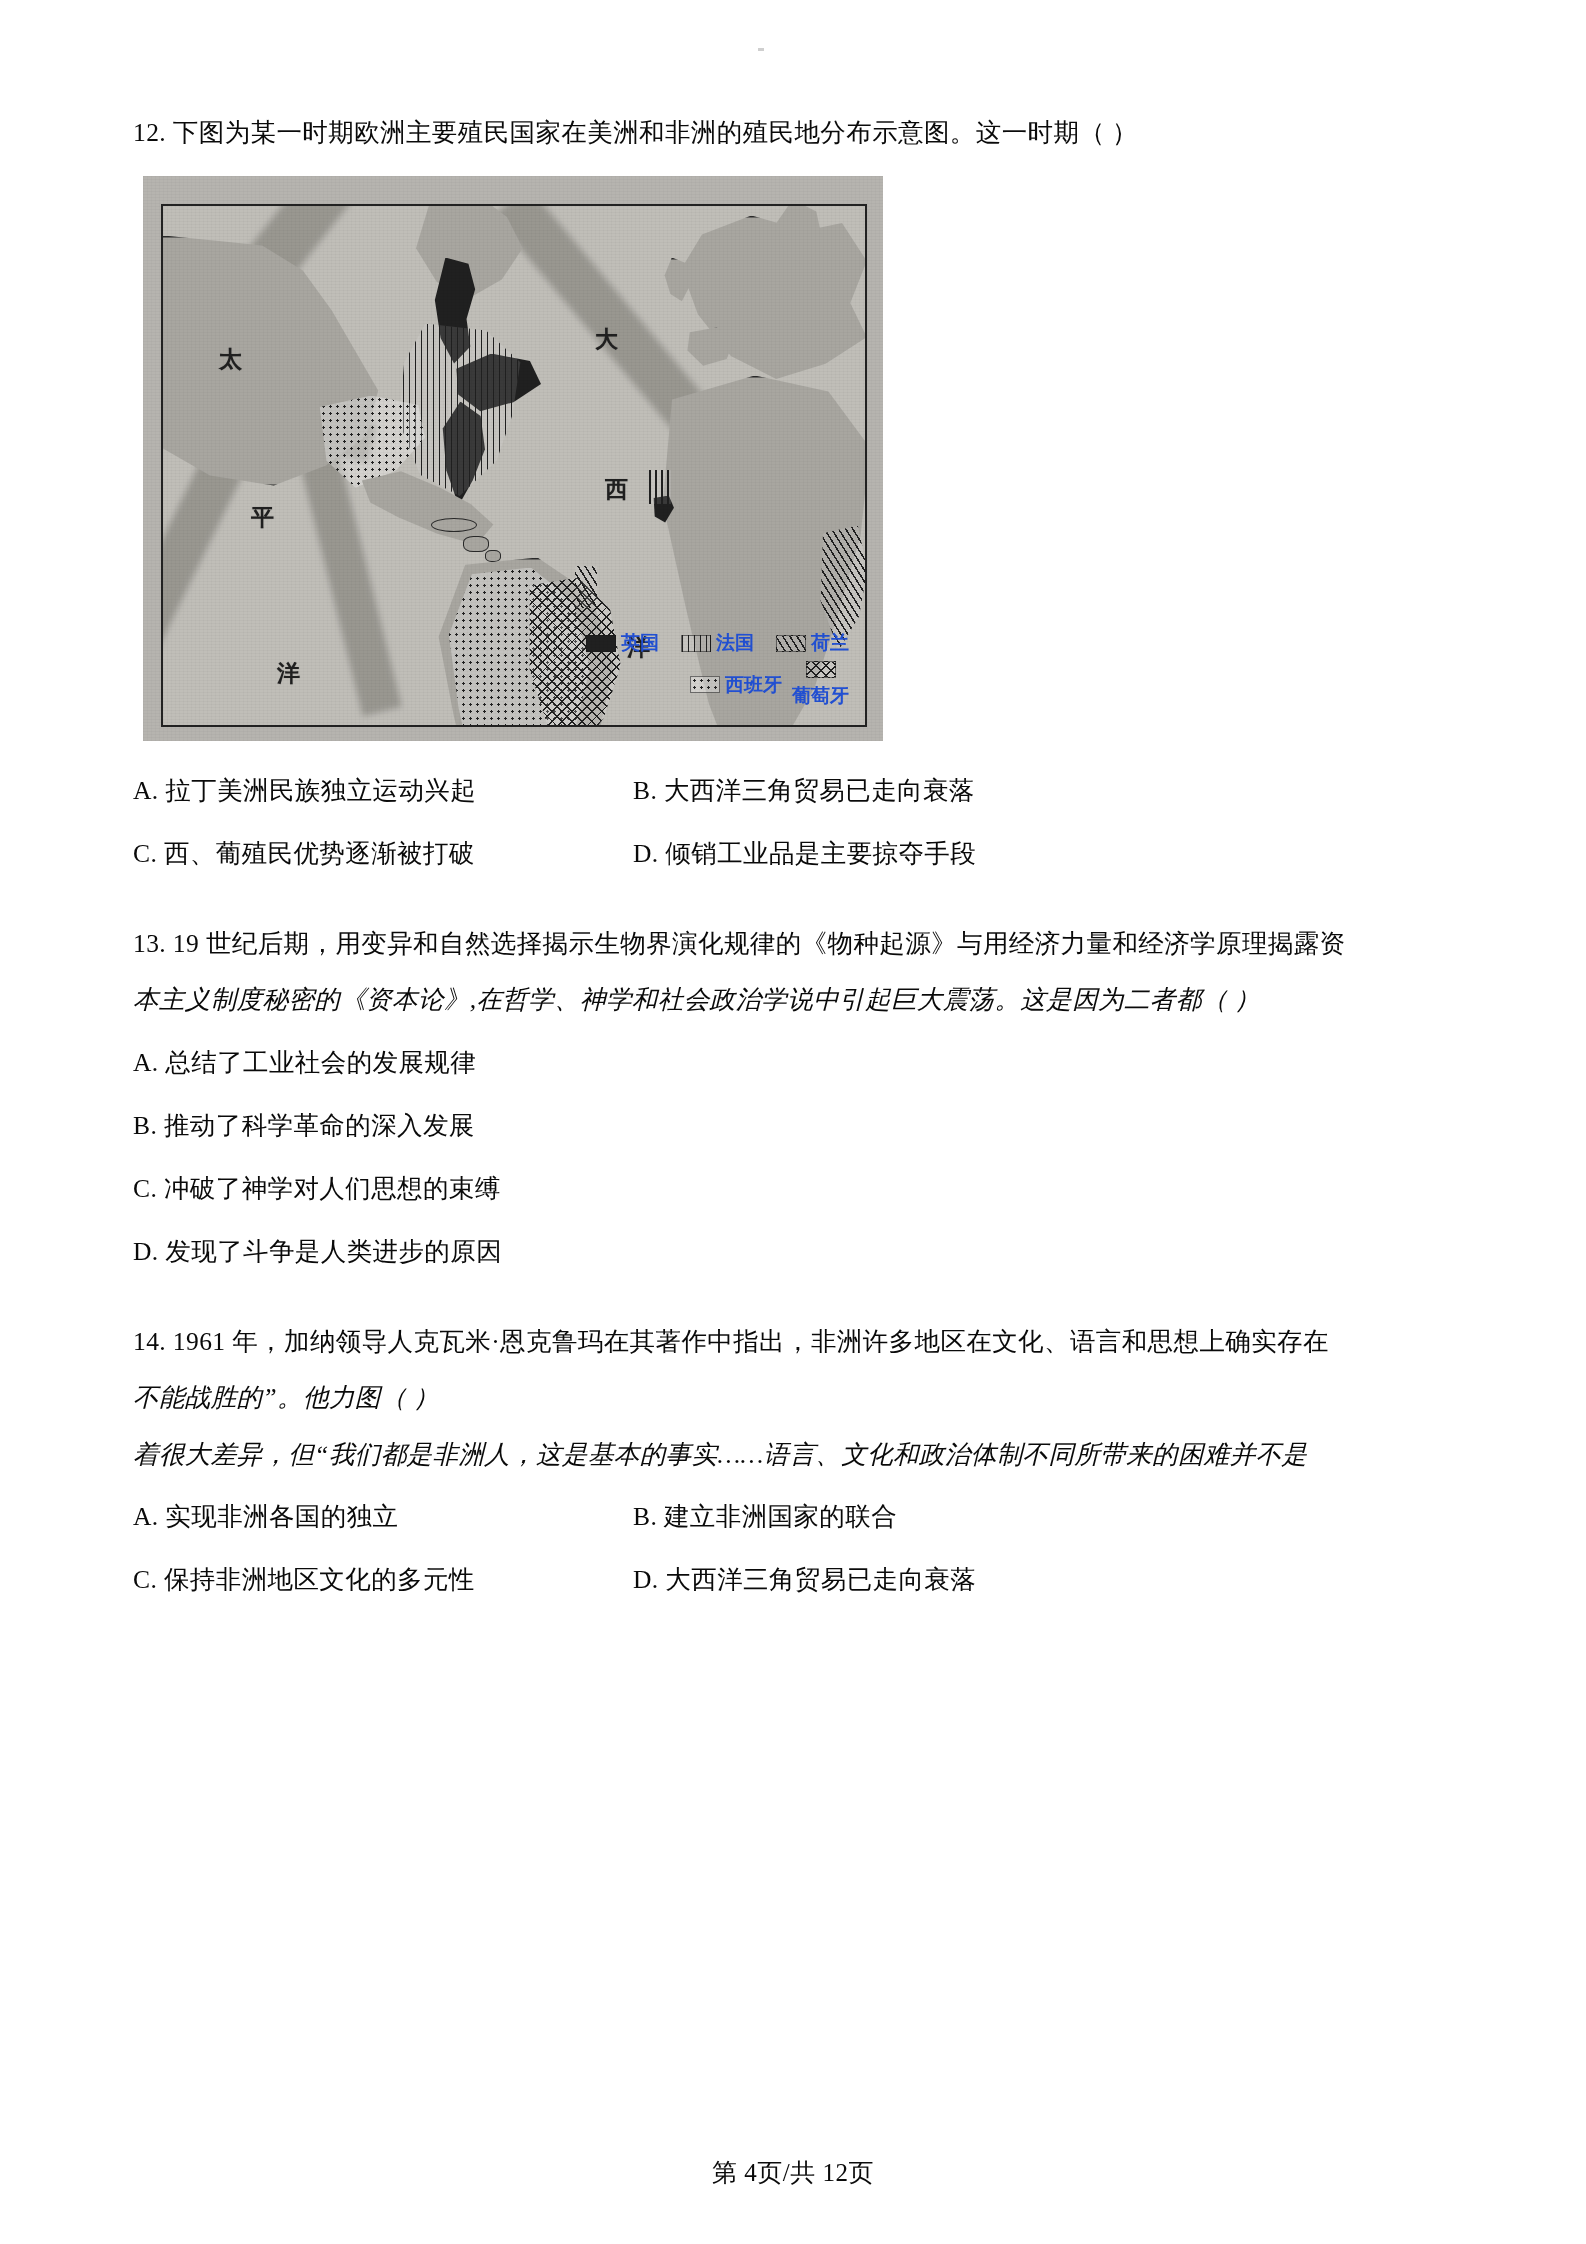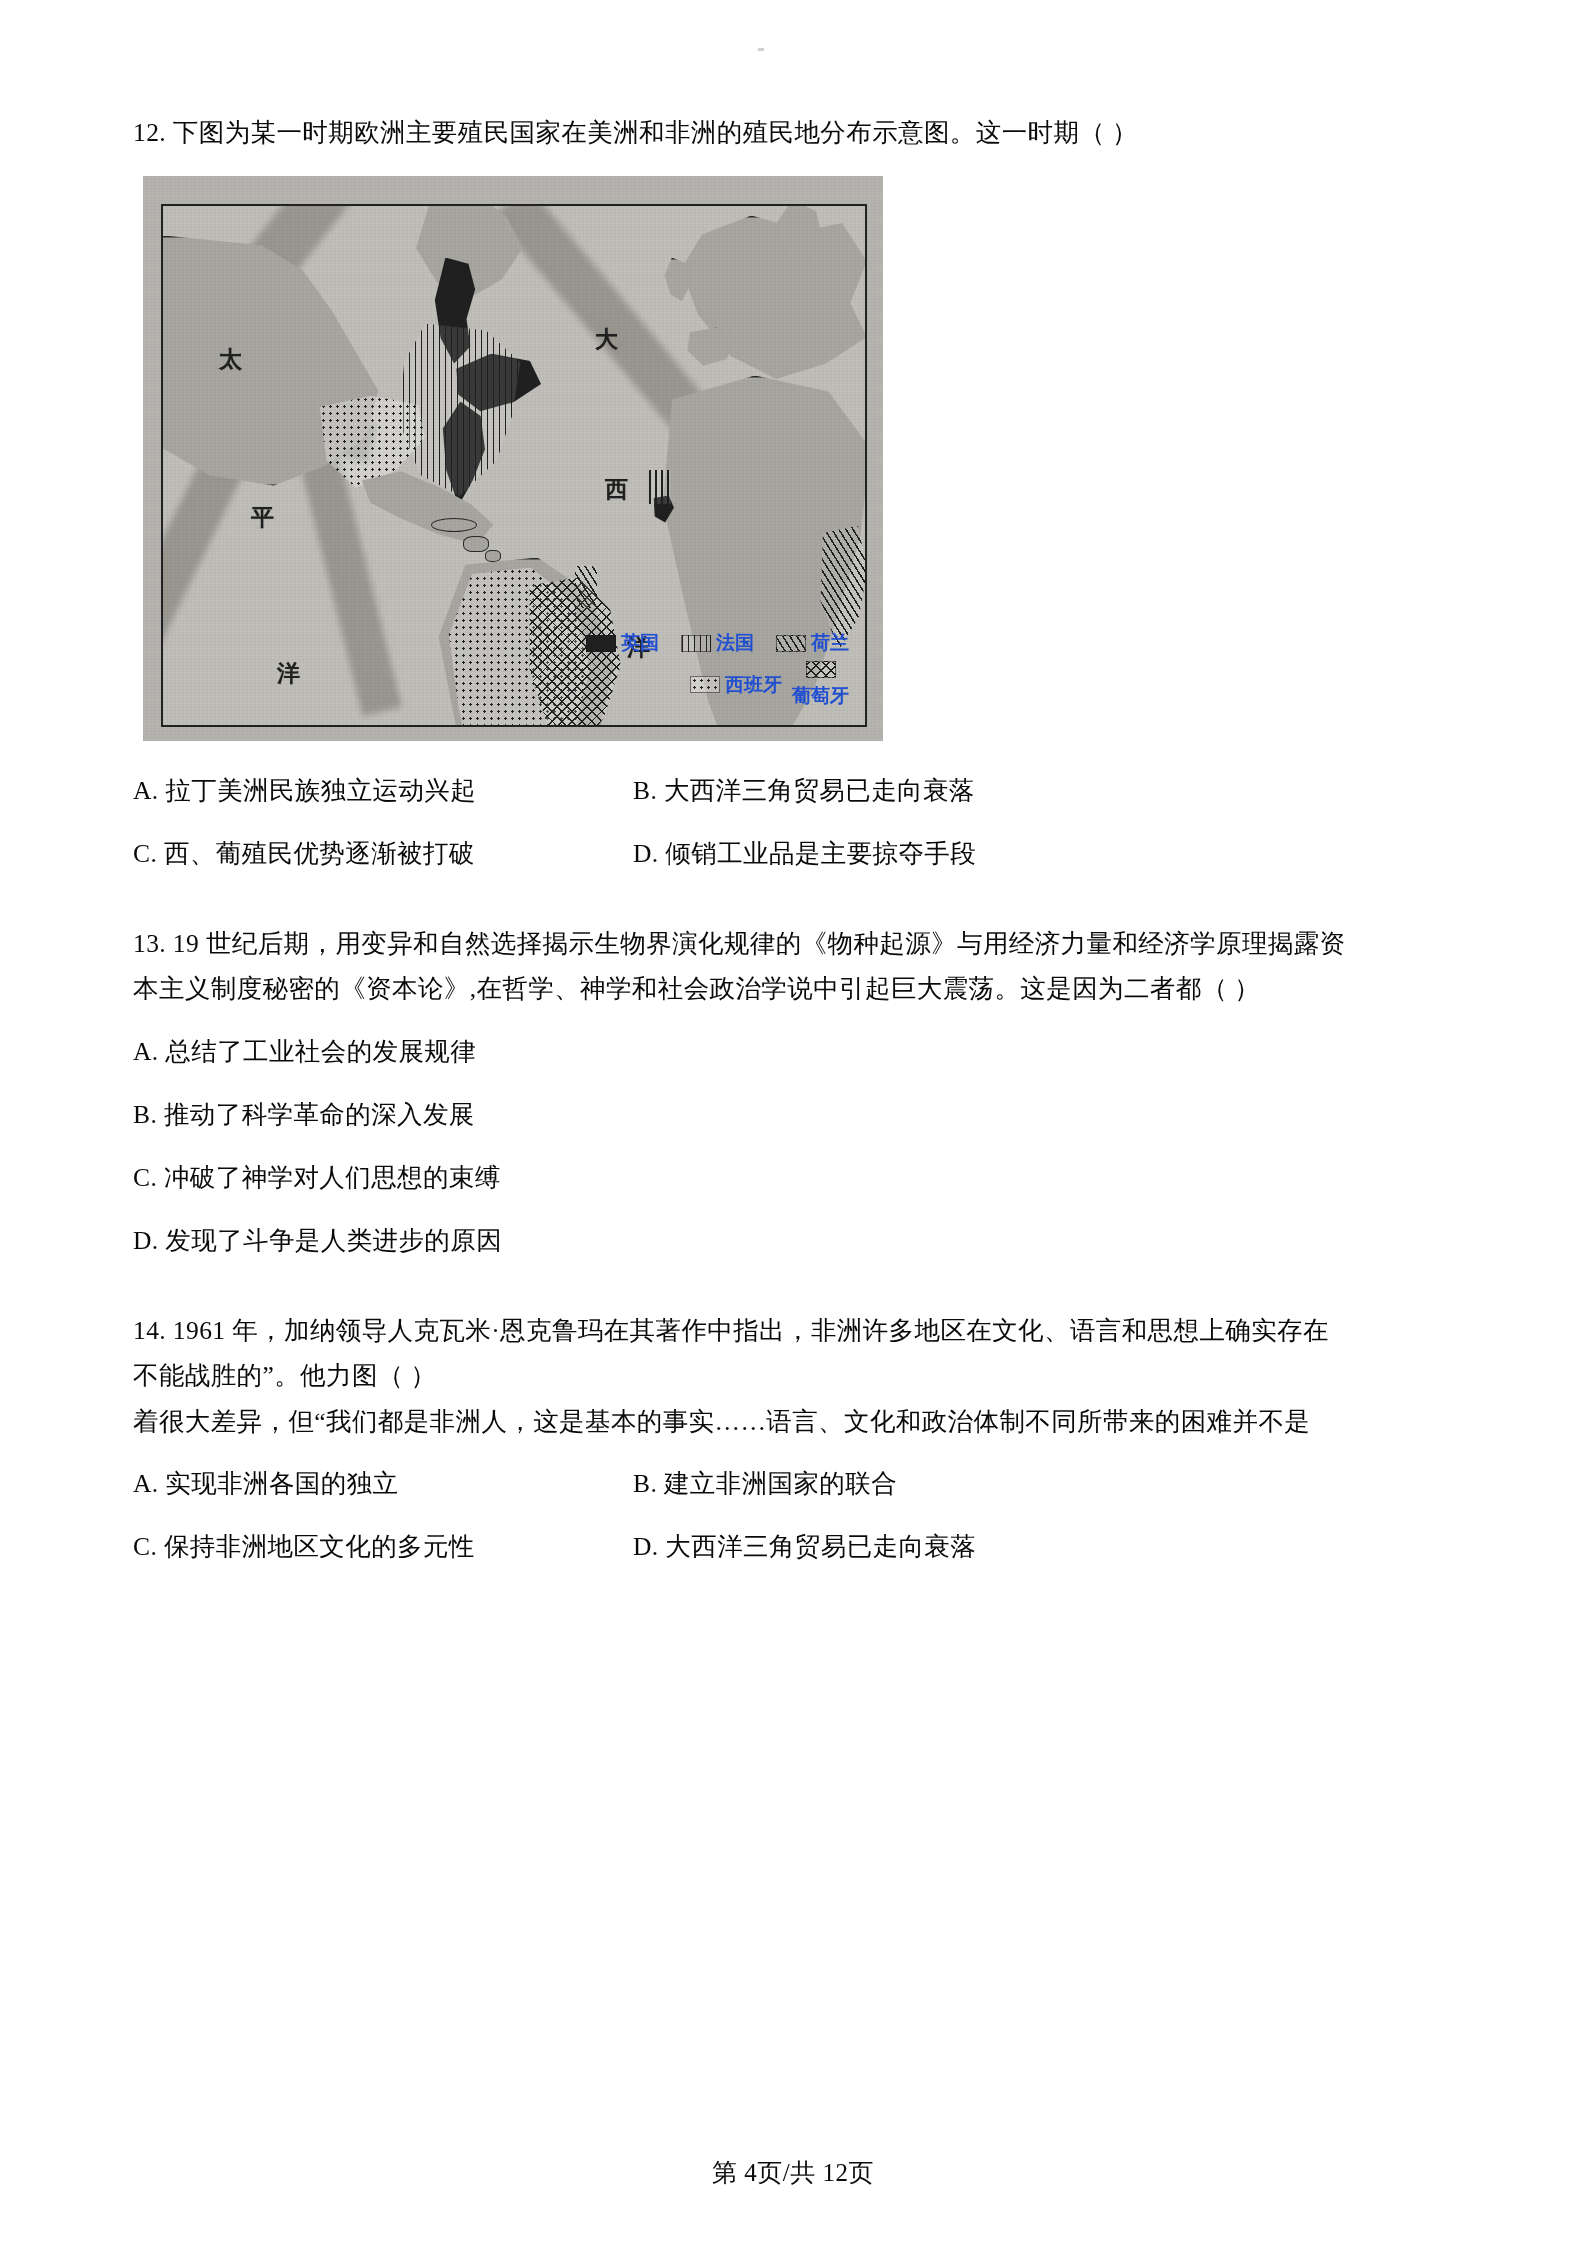--- a/index.html
+++ b/index.html
@@ -28,21 +28,21 @@
   }
 
   
   .q-line {
     font-size: 25.5px;
     line-height: 1.0;
     letter-spacing: 0.4px;
     white-space: nowrap;
   }
   .q-block { margin-bottom: 0; }
-  .q-line + .q-line { margin-top: 20px; }
+  .q-line + .q-line { margin-top: 31px; font-style: italic; }
 
   .opt-row {
     display: flex;
     font-size: 25.5px;
     letter-spacing: 0.4px;
     white-space: nowrap;
   }
   .opt-col-a { width: 500px; flex: 0 0 500px; }
   .opt-col-b { flex: 1 1 auto; }
   .opt-single { font-size: 25.5px; letter-spacing: 0.4px; white-space: nowrap; }

